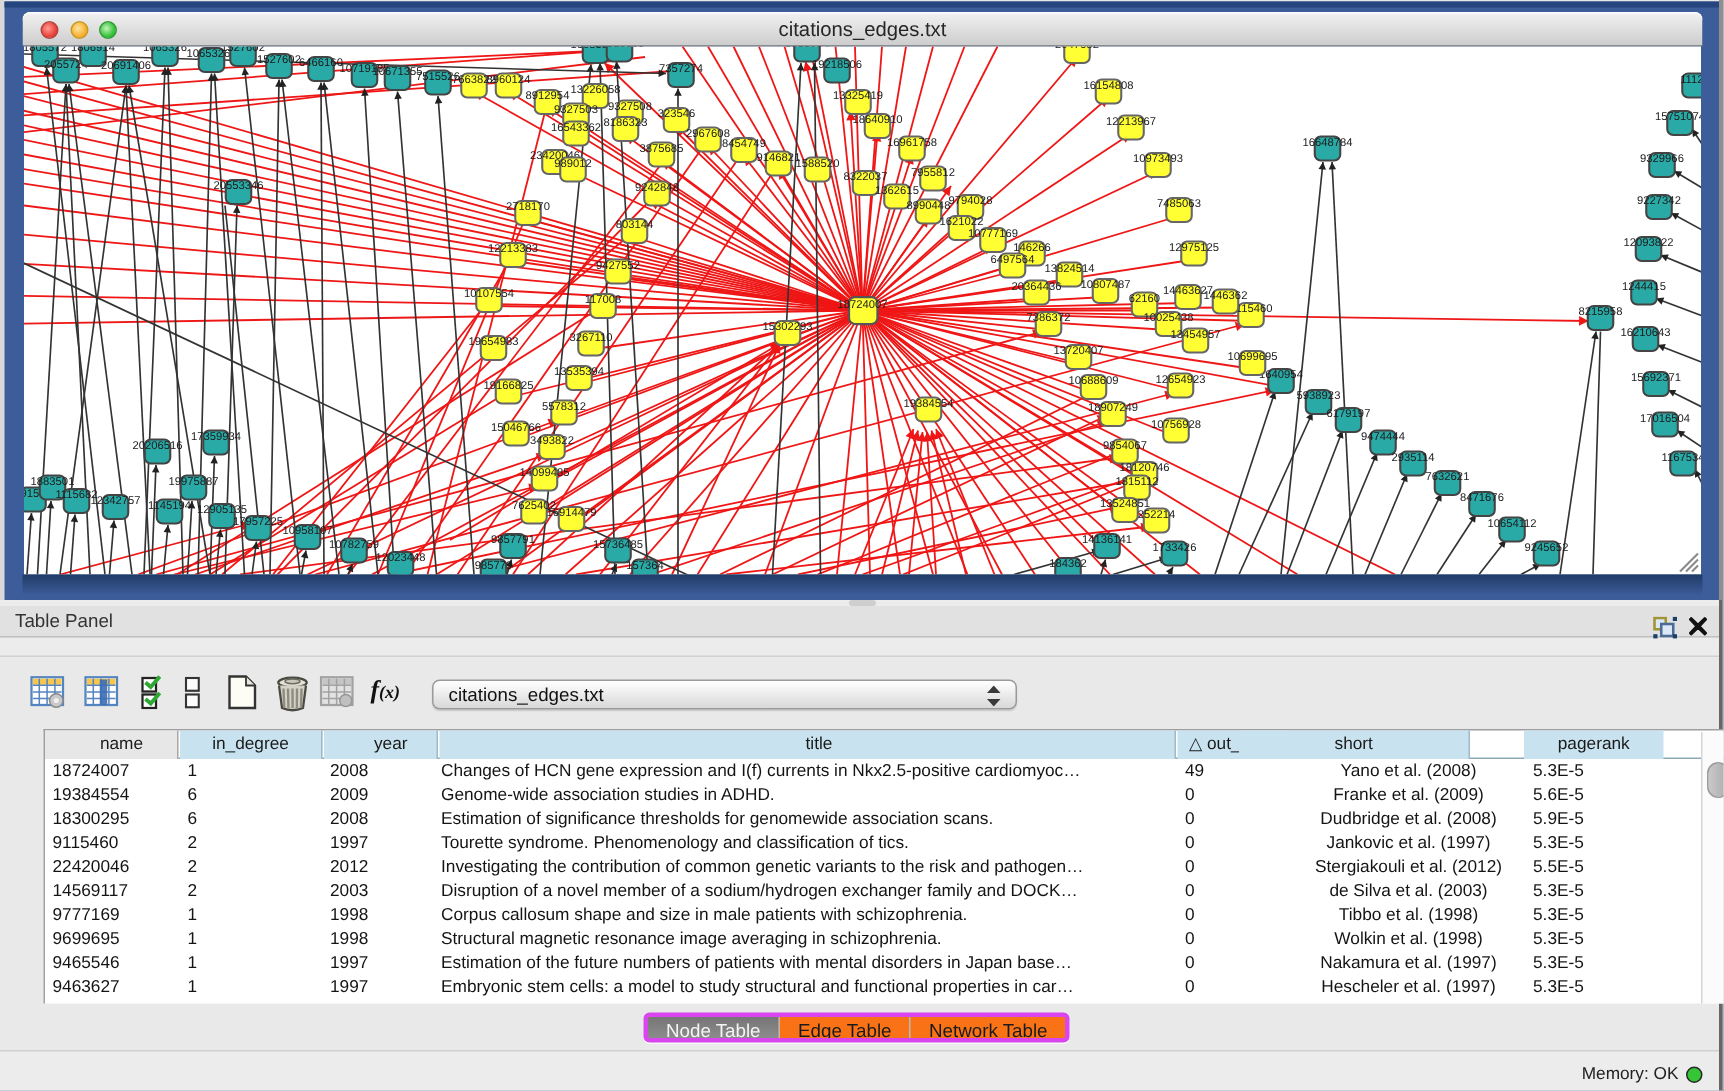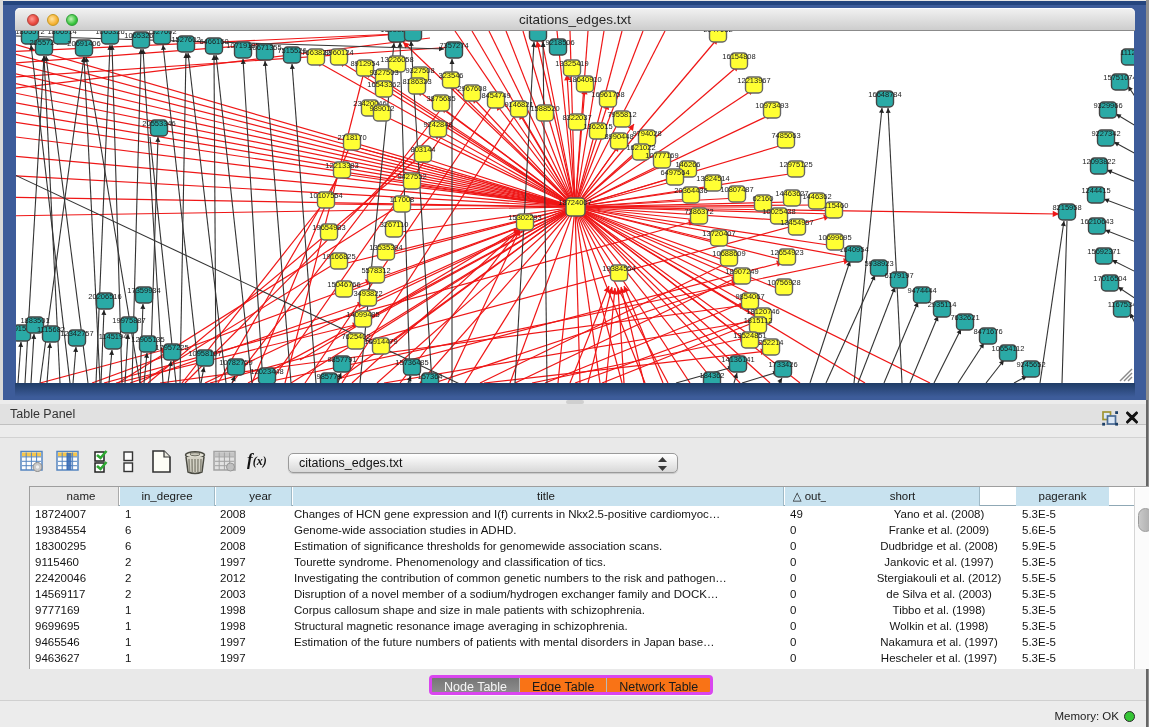--- a/index.html
+++ b/index.html
@@ -877,21 +877,21 @@
             <div class="c3">1997</div>
             <div class="c4">Tourette syndrome. Phenomenology and classification of tics.</div>
             <div class="c5">0</div>
             <div class="c6">Jankovic et al. (1997)</div>
             <div class="c7">5.3E-5</div>
           </div>
 <div class="tr">
             <div class="c1">22420046</div>
             <div class="c2">2</div>
             <div class="c3">2012</div>
-            <div class="c4">Investigating the contribution of common genetic numbers to the risk and pathogen…</div>
+            <div class="c4">Investigating the contribution of common genetic variants to the risk and pathogen…</div>
             <div class="c5">0</div>
             <div class="c6">Stergiakouli et al. (2012)</div>
             <div class="c7">5.5E-5</div>
           </div>
 <div class="tr">
             <div class="c1">14569117</div>
             <div class="c2">2</div>
             <div class="c3">2003</div>
             <div class="c4">Disruption of a novel member of a sodium/hydrogen exchanger family and DOCK…</div>
             <div class="c5">0</div>
@@ -922,20 +922,21 @@
             <div class="c3">1997</div>
             <div class="c4">Estimation of the future numbers of patients with mental disorders in Japan base…</div>
             <div class="c5">0</div>
             <div class="c6">Nakamura et al. (1997)</div>
             <div class="c7">5.3E-5</div>
           </div>
 <div class="tr">
             <div class="c1">9463627</div>
             <div class="c2">1</div>
             <div class="c3">1997</div>
+            <div class="c4">Embryonic stem cells: a model to study structural and functional properties in car…</div>
             <div class="c5">0</div>
             <div class="c6">Hescheler et al. (1997)</div>
             <div class="c7">5.3E-5</div>
           </div>
         <div id="vscroll">
             <div id="vthumb"></div>
           </div>
       </div>
       <div id="tabs">
         <div class="seg sel">Node Table</div>

